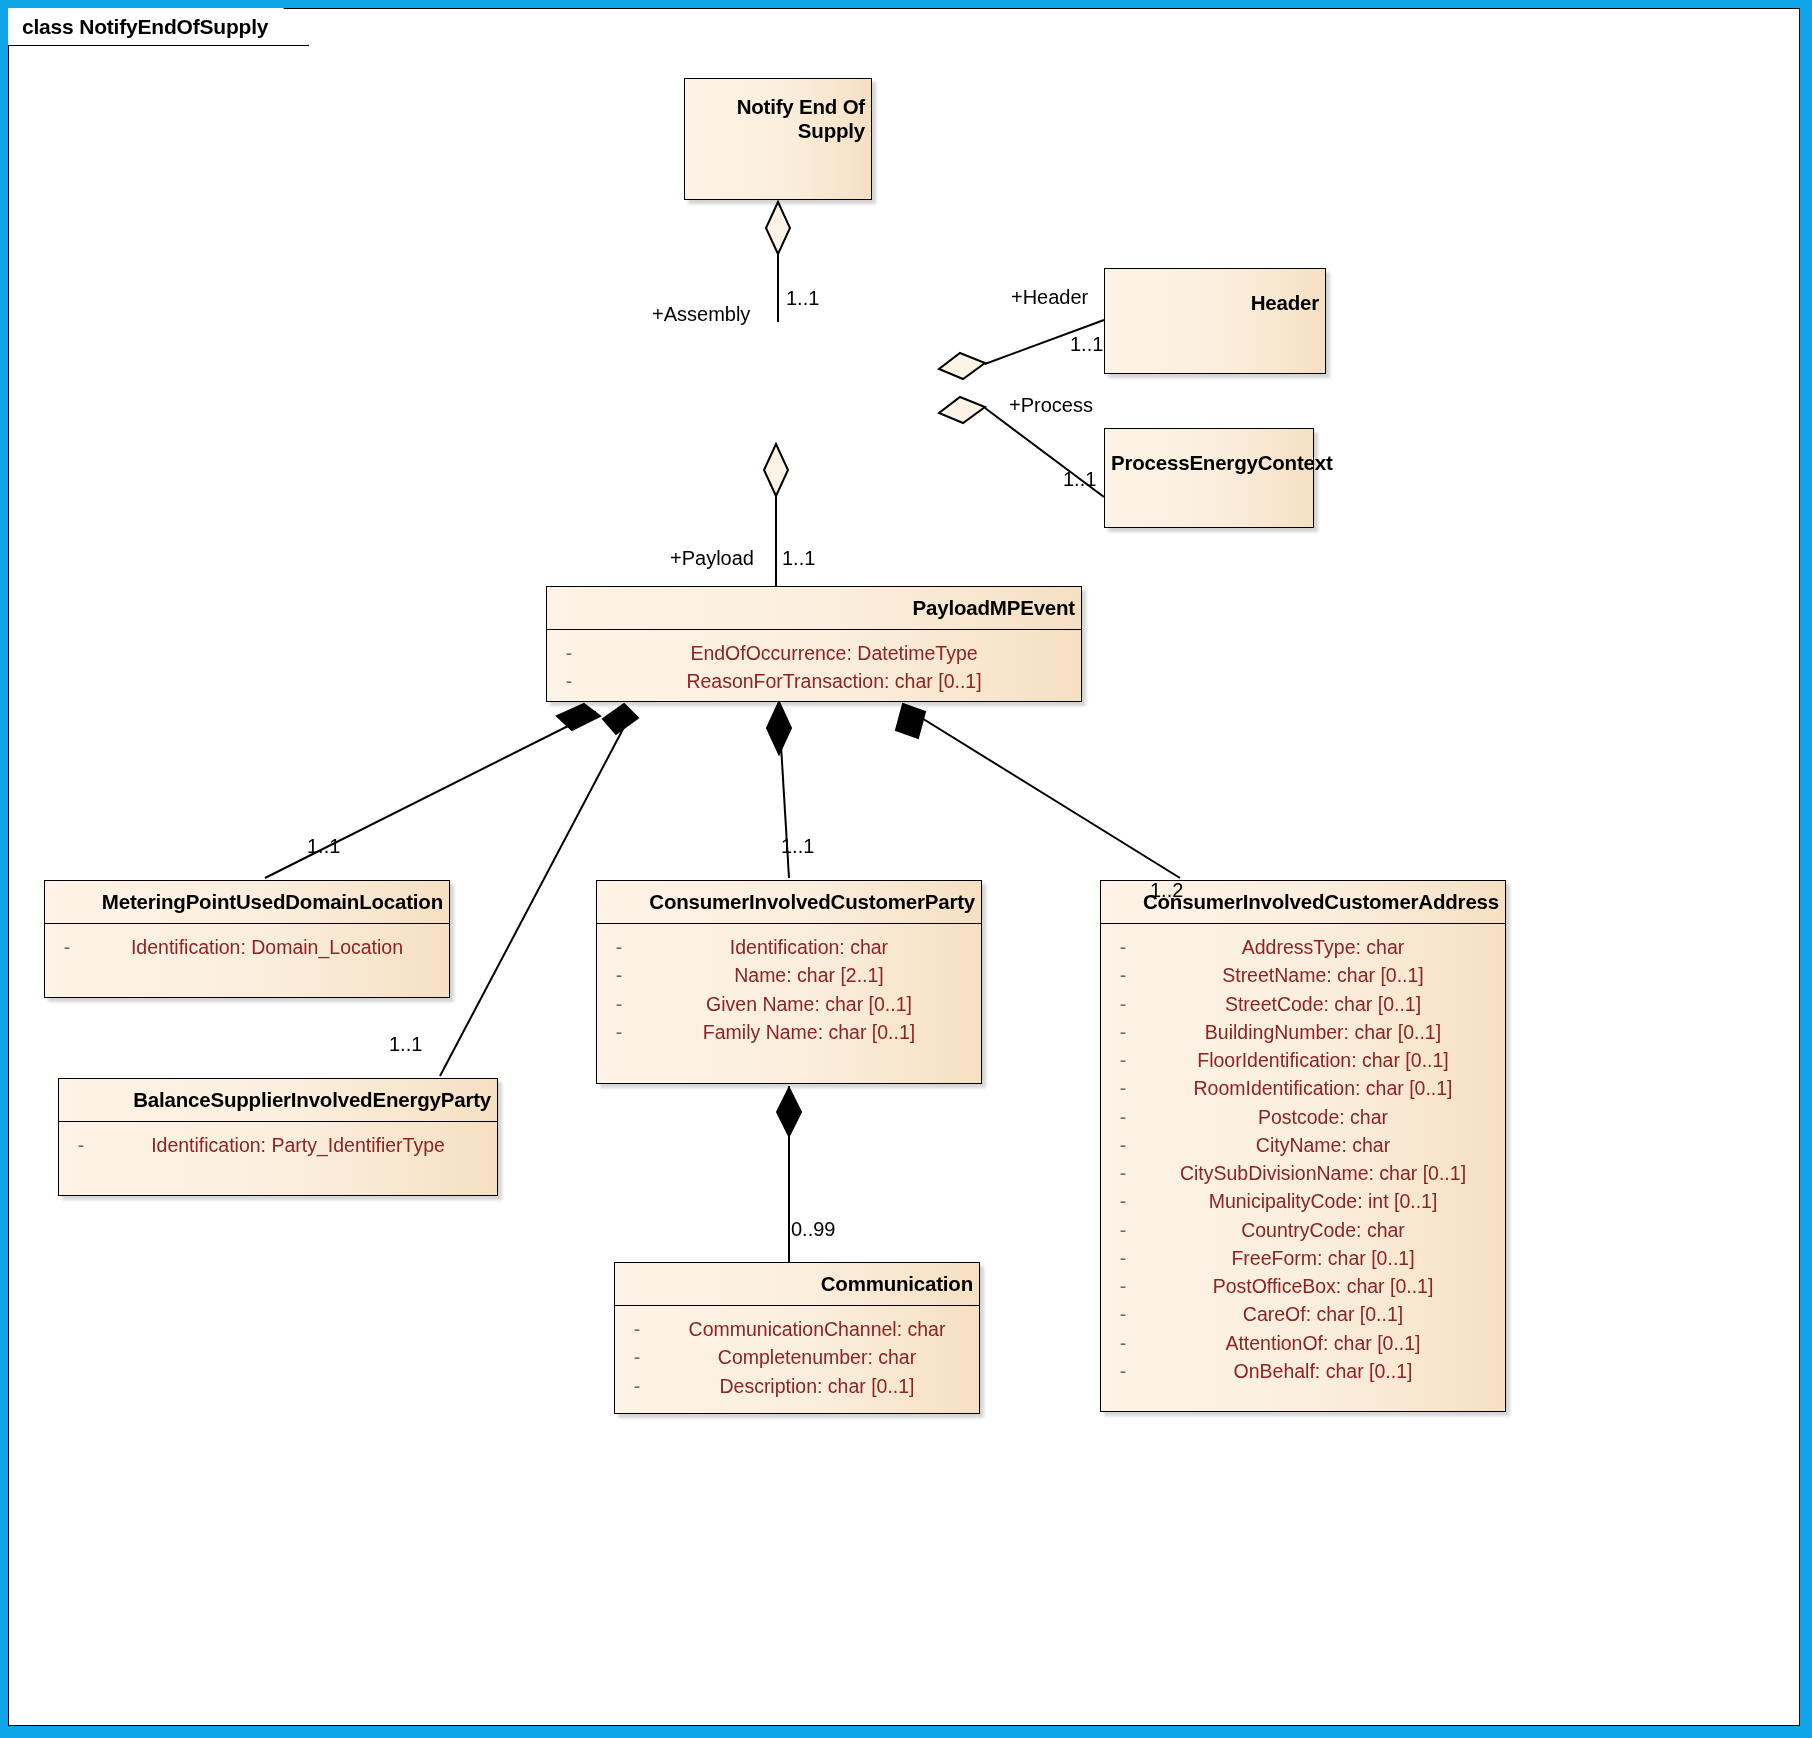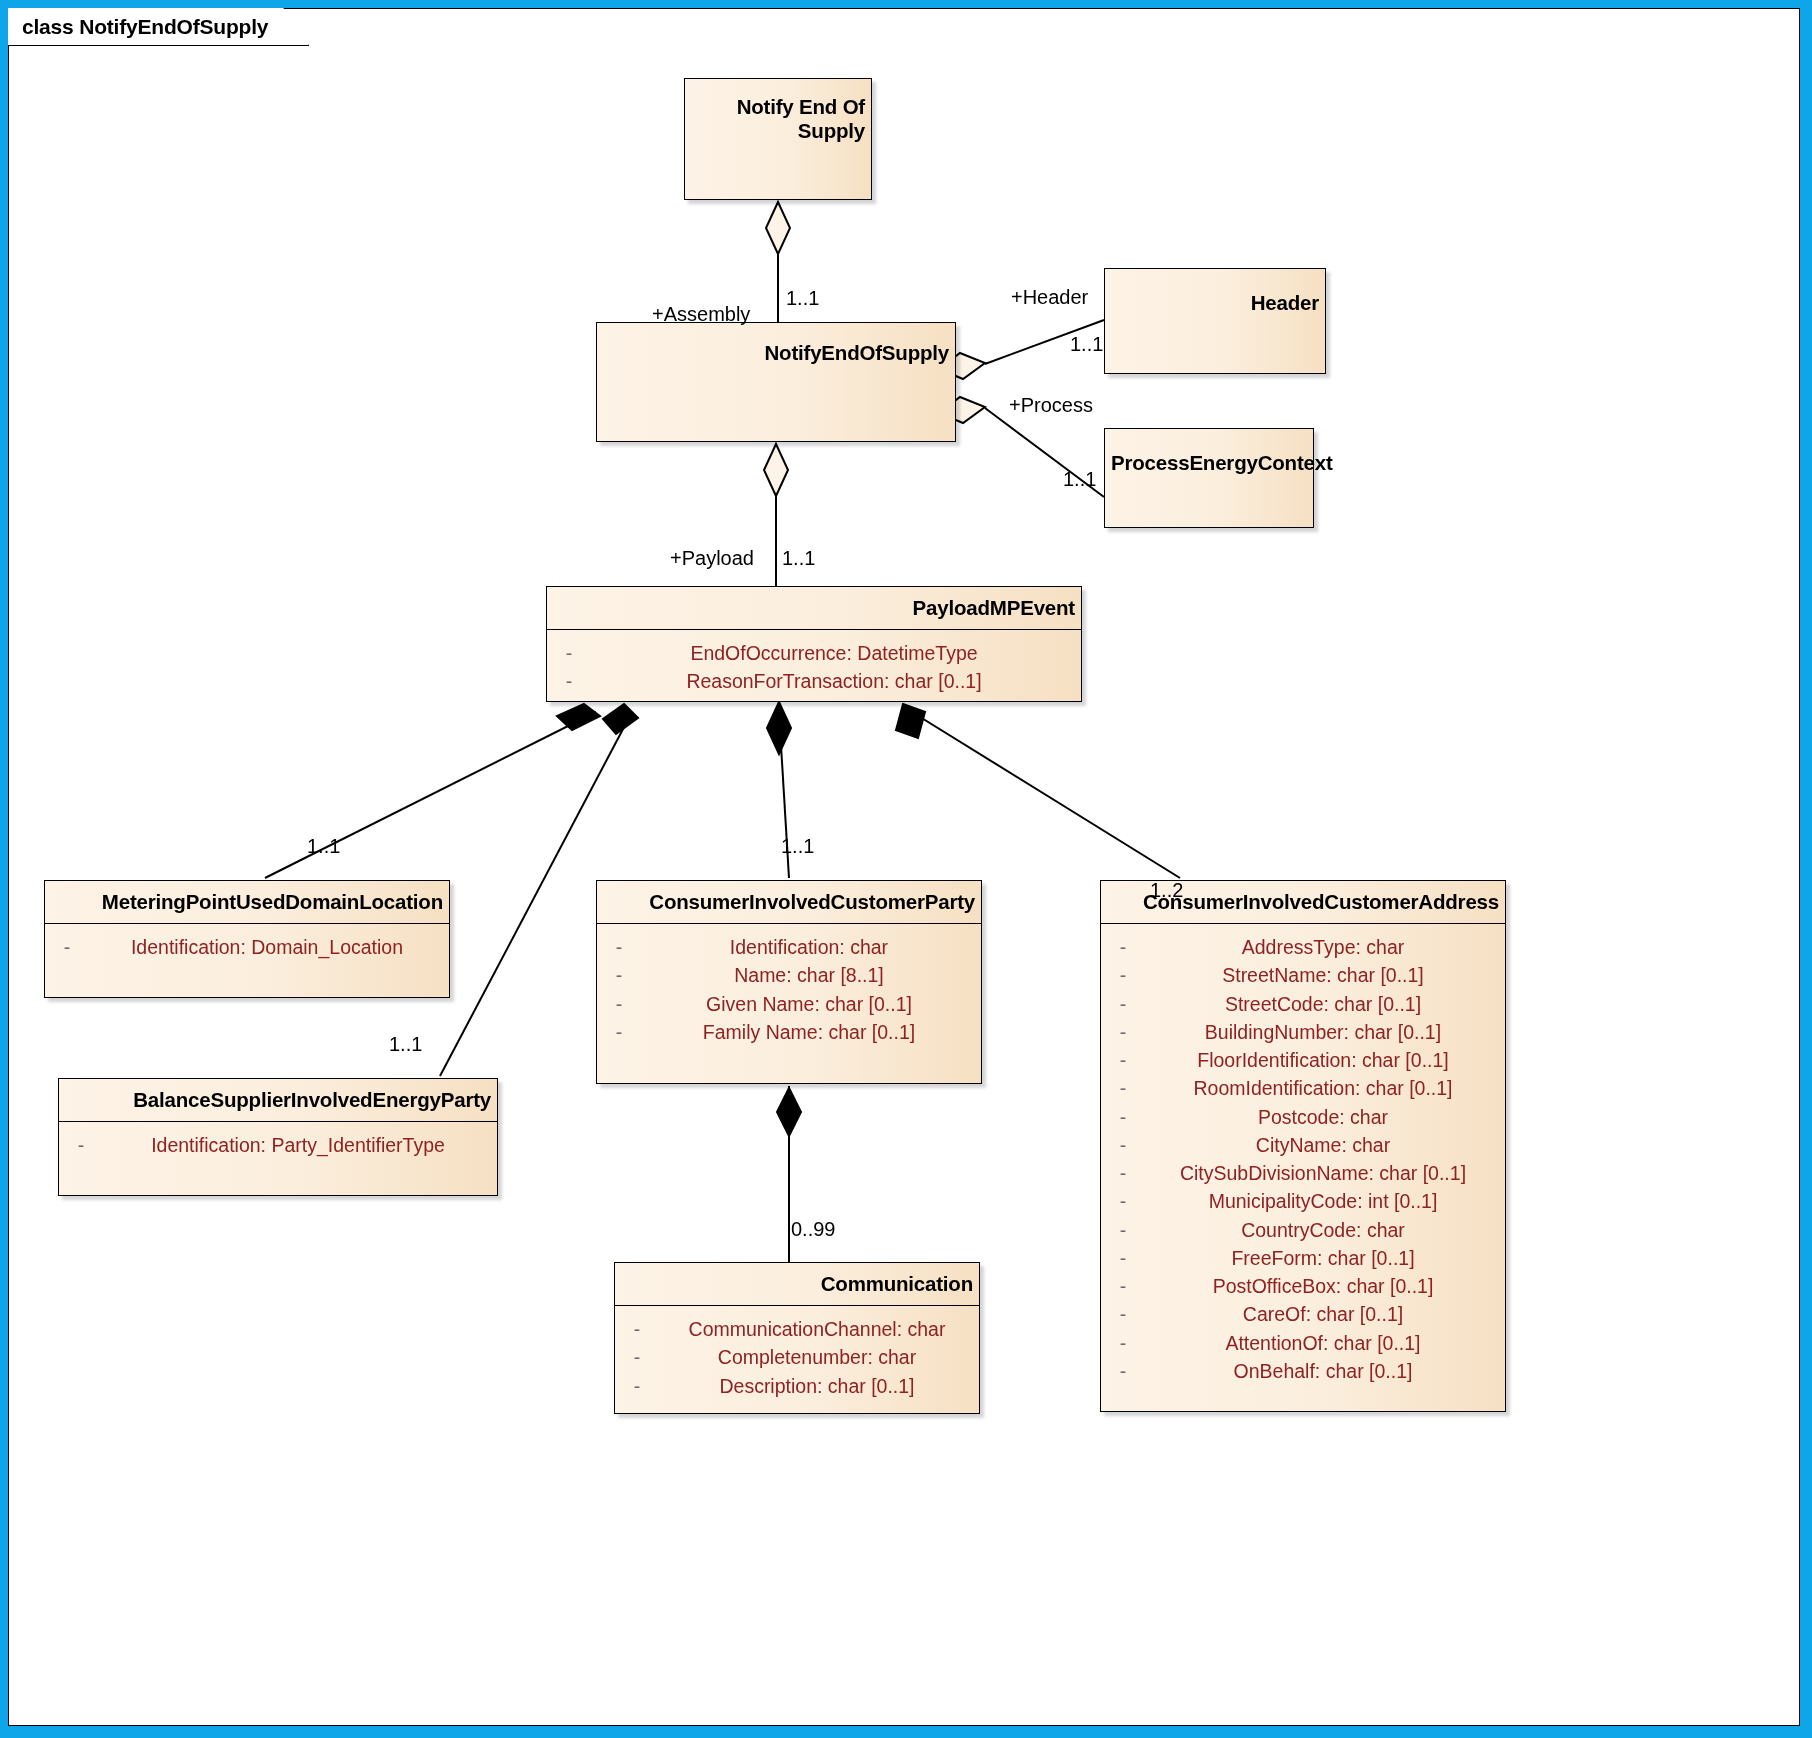--- a/index.html
+++ b/index.html
@@ -196,23 +196,20 @@
   <div class="edge-label" style="left:307px; top:835px;">1..1</div>
   <div class="edge-label" style="left:389px; top:1033px;">1..1</div>
   <div class="edge-label" style="left:781px; top:835px;">1..1</div>
   <div class="edge-label" style="left:1150px; top:835px;margin-top:44px;">1..2</div>
   <div class="edge-label" style="left:791px; top:1218px;">0..99</div>
 
   <div class="cls" id="box-notifyendofsupply-root">
     <div class="cls-title"><span>Notify End Of</span><br><span>Supply</span></div>
   </div>
 
-  <div class="cls" id="box-notifyendofsupply">
-    <div class="cls-title">NotifyEndOfSupply</div>
-  </div>
 
   <div class="cls" id="box-header">
     <div class="cls-title">Header</div>
   </div>
 
   <div class="cls" id="box-processenergycontext">
     <div class="cls-title">ProcessEnergyContext</div>
   </div>
 
   <div class="cls compartment" id="box-payloadmpevent">
@@ -251,21 +248,21 @@
 
   <div class="cls compartment" id="box-consumerinvolvedcustomerparty">
     <div class="cls-title">ConsumerInvolvedCustomerParty</div>
     <div class="cls-attrs">
         <div class="attr">
           <span class="vis">-</span>
           <span class="sig">Identification: char</span>
         </div>
         <div class="attr">
           <span class="vis">-</span>
-          <span class="sig">Name: char [8..1]</span>
+          <span class="sig">Name: char [2..1]</span>
         </div>
         <div class="attr">
           <span class="vis">-</span>
           <span class="sig">Given Name: char [0..1]</span>
         </div>
         <div class="attr">
           <span class="vis">-</span>
           <span class="sig">Family Name: char [0..1]</span>
         </div>
       </div>

